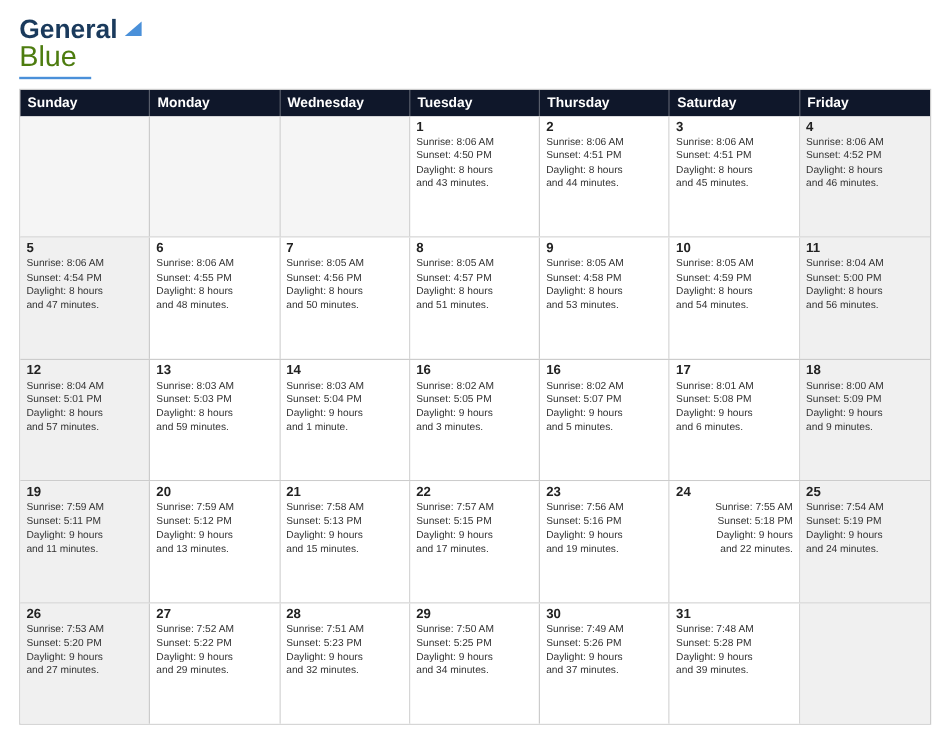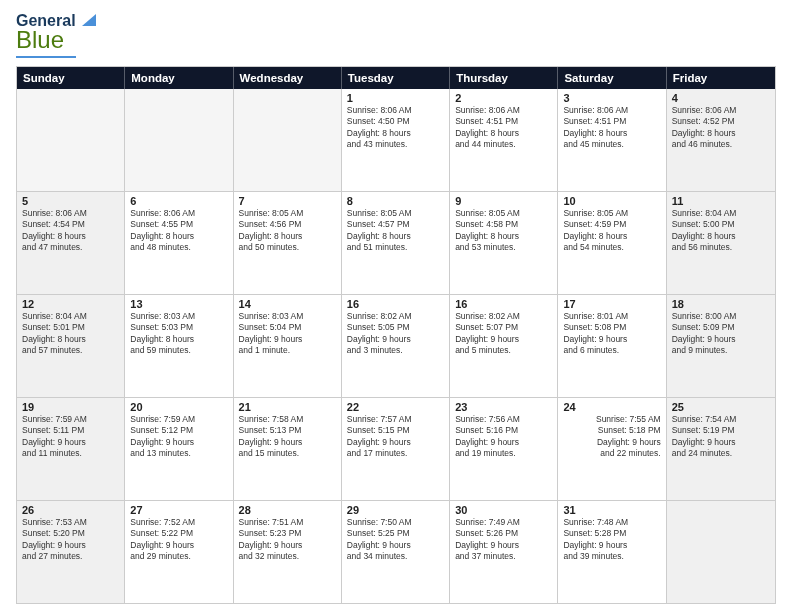--- a/index.html
+++ b/index.html
@@ -106,21 +106,21 @@
       line-height: 1.35;
     }
   </style>
 </head>
 <body>
 
 <div class="page">
   <div class="header">
     <div class="logo">
       <div style="display:flex;align-items:center;">
-        <span style="font-size:16px;font-weight:bold;color:#1a3a5c;">General</span>
+        <span style="font-size:22px;font-weight:bold;color:#1a3a5c;">General</span>
         <svg width="22" height="18" viewBox="0 0 22 18" style="margin-left:2px;margin-top:-4px;">
           <polygon points="4,16 18,16 18,4" fill="#4a90d9"></polygon>
         </svg>
       </div>
       <div style="font-size:24px;font-weight:normal;color:#4d7c0f;margin-top:-4px;">Blue</div>
       <div class="logo-line"></div>
     </div>
     <div class="title-section">
       <div class="month-title"></div>
       <div class="location"></div>

